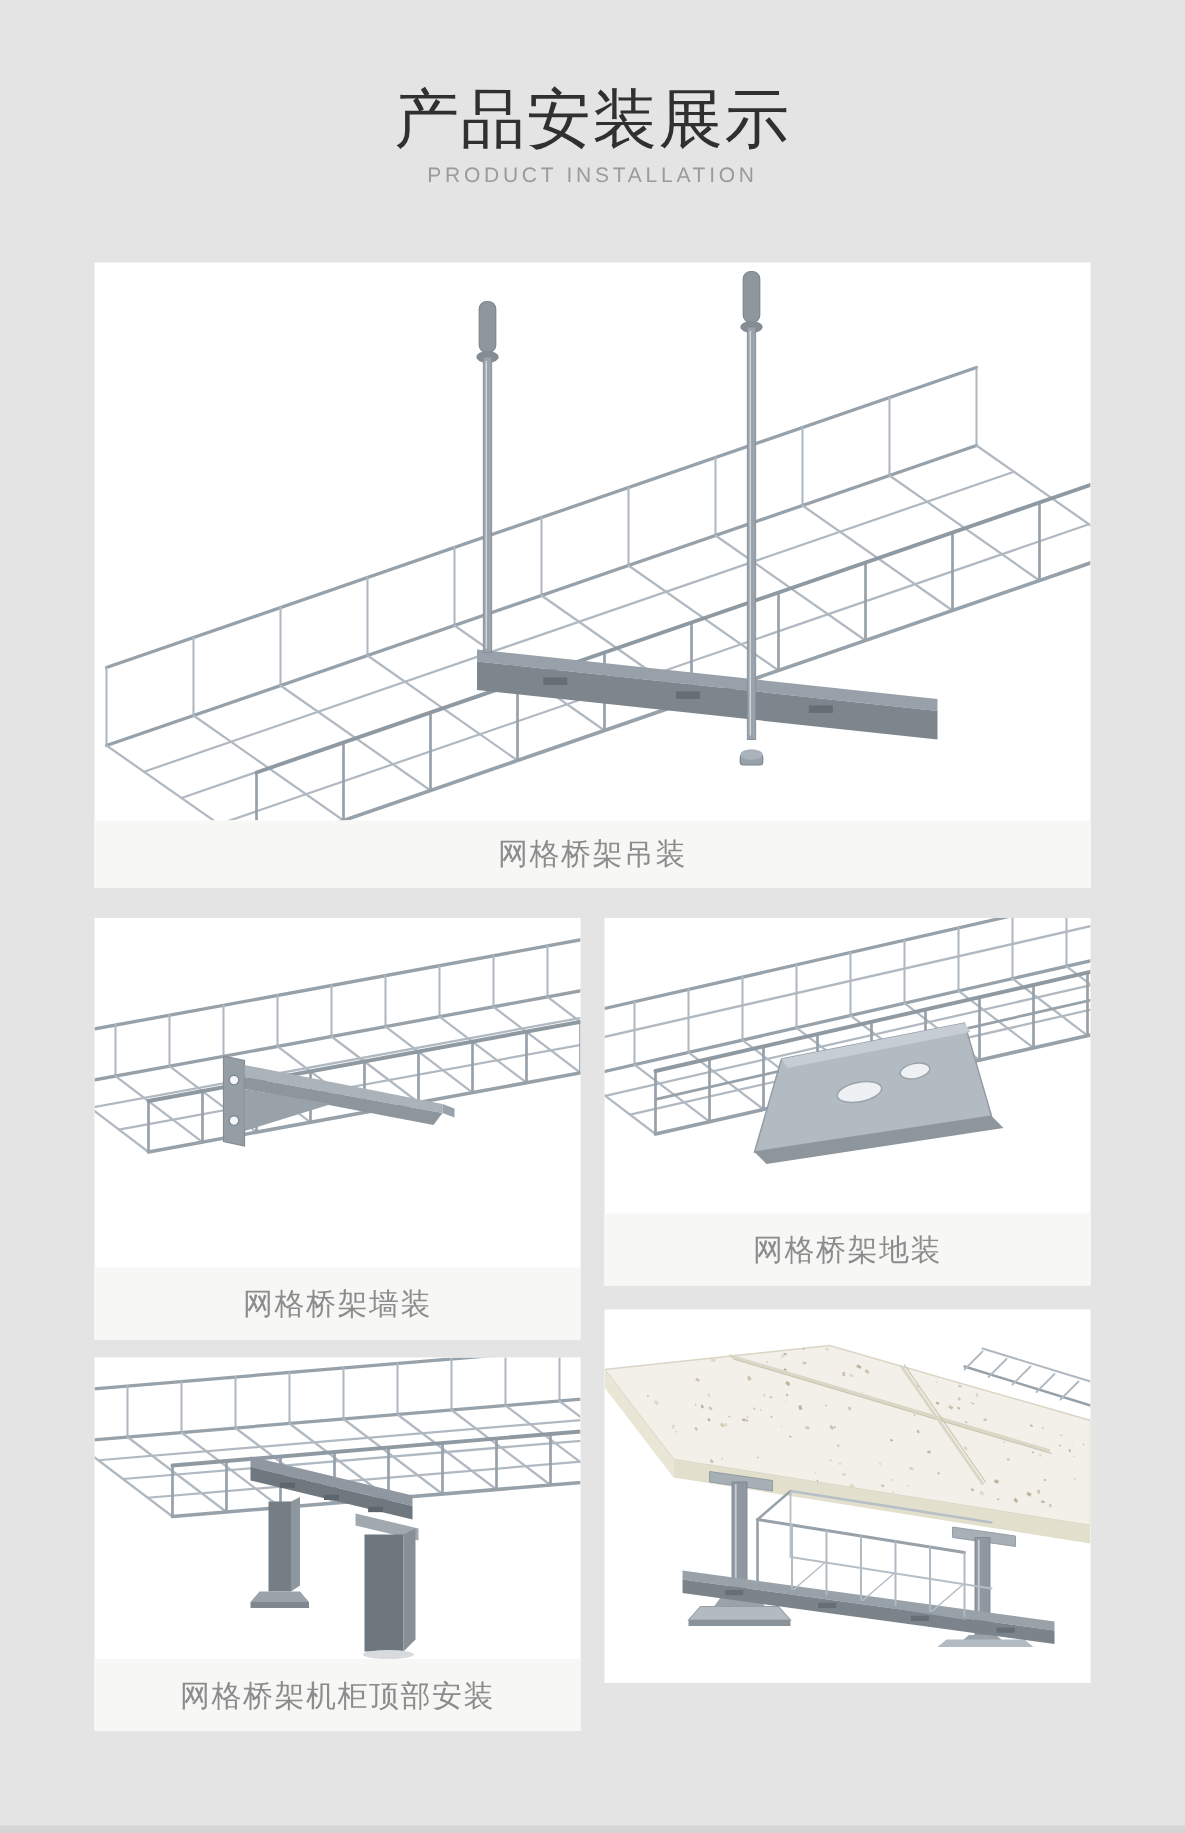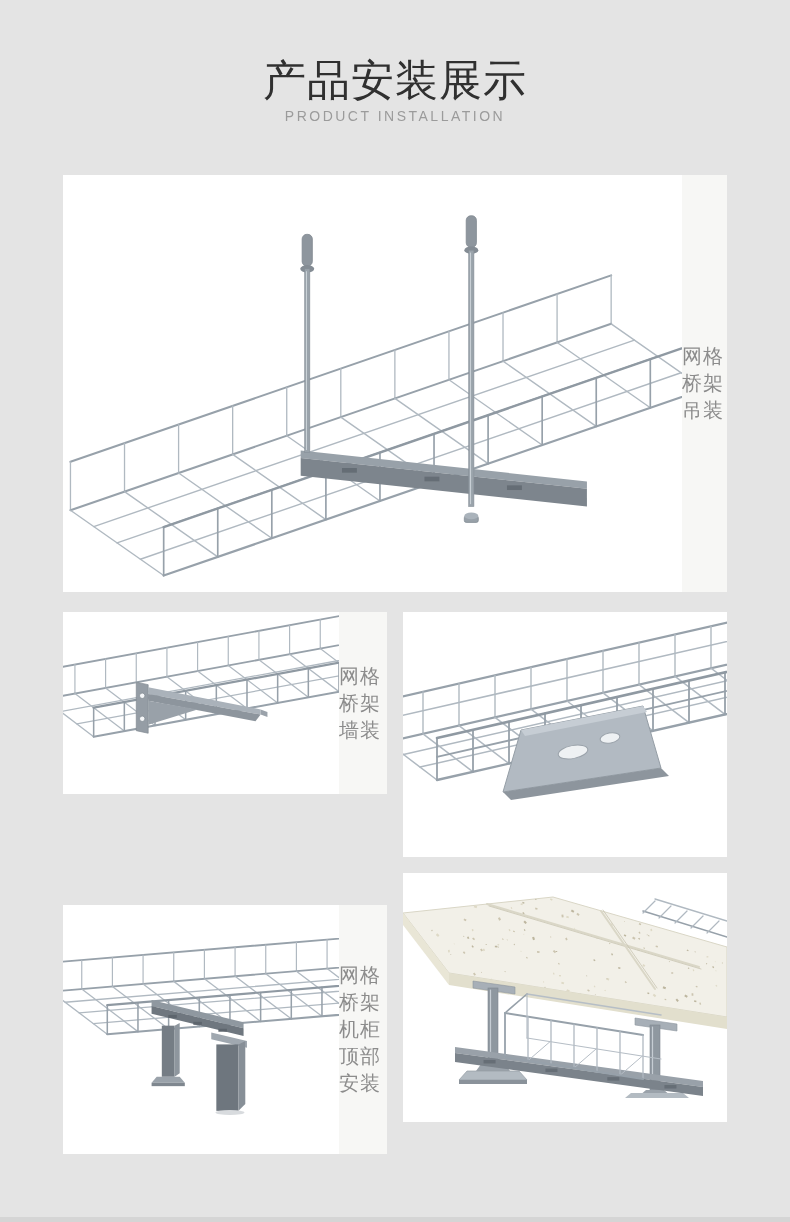--- a/index.html
+++ b/index.html
@@ -11,23 +11,23 @@
   .stage{position:absolute;inset:0}
   .header{position:absolute;top:0;left:0;width:100%;text-align:center}
   .title{
     margin:56px 0 0;font-size:43px;font-weight:300;letter-spacing:1px;
     color:var(--title,#303030);line-height:1.15;
   }
   .subtitle{
     margin-top:3px;font-size:14px;letter-spacing:2.5px;
     color:var(--subtitle,#9b9b9b);font-weight:400;
   }
-  .panel{position:absolute;background:var(--panelbg,#ffffff);display:flex;flex-direction:row}
+  .panel{position:absolute;background:var(--panelbg,#ffffff);display:flex;flex-direction:column}
   #panel-hanging   {left:63px; top:175px;width:664px;height:417px}
-  #panel-wall      {left:63px; top:612px;width:324px;height:182px}
+  #panel-wall      {left:63px; top:612px;width:324px;height:281px}
   #panel-floor     {left:403px;top:612px;width:324px;height:245px}
   #panel-cabinet   {left:63px; top:905px;width:324px;height:249px}
   #panel-underfloor{left:403px;top:873px;width:324px;height:249px}
   .illus{flex:1 1 auto;overflow:hidden}
   .illus svg{display:block;width:100%;height:100%}
   .caption{
     flex:0 0 48px;background:var(--captionbg,#f7f7f5);
     display:flex;align-items:center;justify-content:center;
     font-size:20px;letter-spacing:1px;color:var(--captiontext,#8c8c8c);
   }
@@ -211,20 +211,21 @@
           <line x1="430" y1="53.80000000000001" x2="430" y2="11.800000000000011" stroke="#97a1aa" stroke-width="1.8" stroke-linecap="round"></line>
           <line x1="34" y1="120.9" x2="430" y2="30.70000000000001" stroke="#97a1aa" stroke-width="1.8" stroke-linecap="round"></line>
           <line x1="34" y1="102" x2="430" y2="11.800000000000011" stroke="#8f99a2" stroke-width="2.6" stroke-linecap="round"></line>
           <polygon points="118,94 240,70 258,132 100,156" fill="#b2bac2" stroke="#949da5" stroke-width="1"></polygon>
           <polygon points="118,94 240,70 244,76 122,100" fill="#c6cdd4"></polygon>
           <ellipse cx="170" cy="116" rx="15" ry="6.5" fill="#eef1f3" transform="rotate(-11 170 116)" stroke="#9aa2aa" stroke-width="1"></ellipse>
           <ellipse cx="207" cy="102" rx="10" ry="5" fill="#eef1f3" transform="rotate(-11 207 102)" stroke="#9aa2aa" stroke-width="1"></ellipse>
           <polygon points="100,156 258,132 266,140 108,164" fill="#8d959d"></polygon>
         </svg>
     </div>
+    <div class="caption">网格桥架地装</div>
   </section>
 
   <section class="panel" id="panel-cabinet">
     <div class="illus">
       <svg id="svg-cabinet" viewBox="0 0 324 201">
           <line x1="-14" y1="22" x2="382" y2="-11" stroke="#97a1aa" stroke-width="2.2" stroke-linecap="round"></line>
           <line x1="-14" y1="56" x2="-14" y2="22" stroke="#b0b9c1" stroke-width="1.4" stroke-linecap="round"></line>
           <line x1="22" y1="53" x2="22" y2="19" stroke="#b0b9c1" stroke-width="1.4" stroke-linecap="round"></line>
           <line x1="58" y1="50" x2="58" y2="16" stroke="#b0b9c1" stroke-width="1.4" stroke-linecap="round"></line>
           <line x1="94" y1="47" x2="94" y2="13" stroke="#b0b9c1" stroke-width="1.4" stroke-linecap="round"></line>

